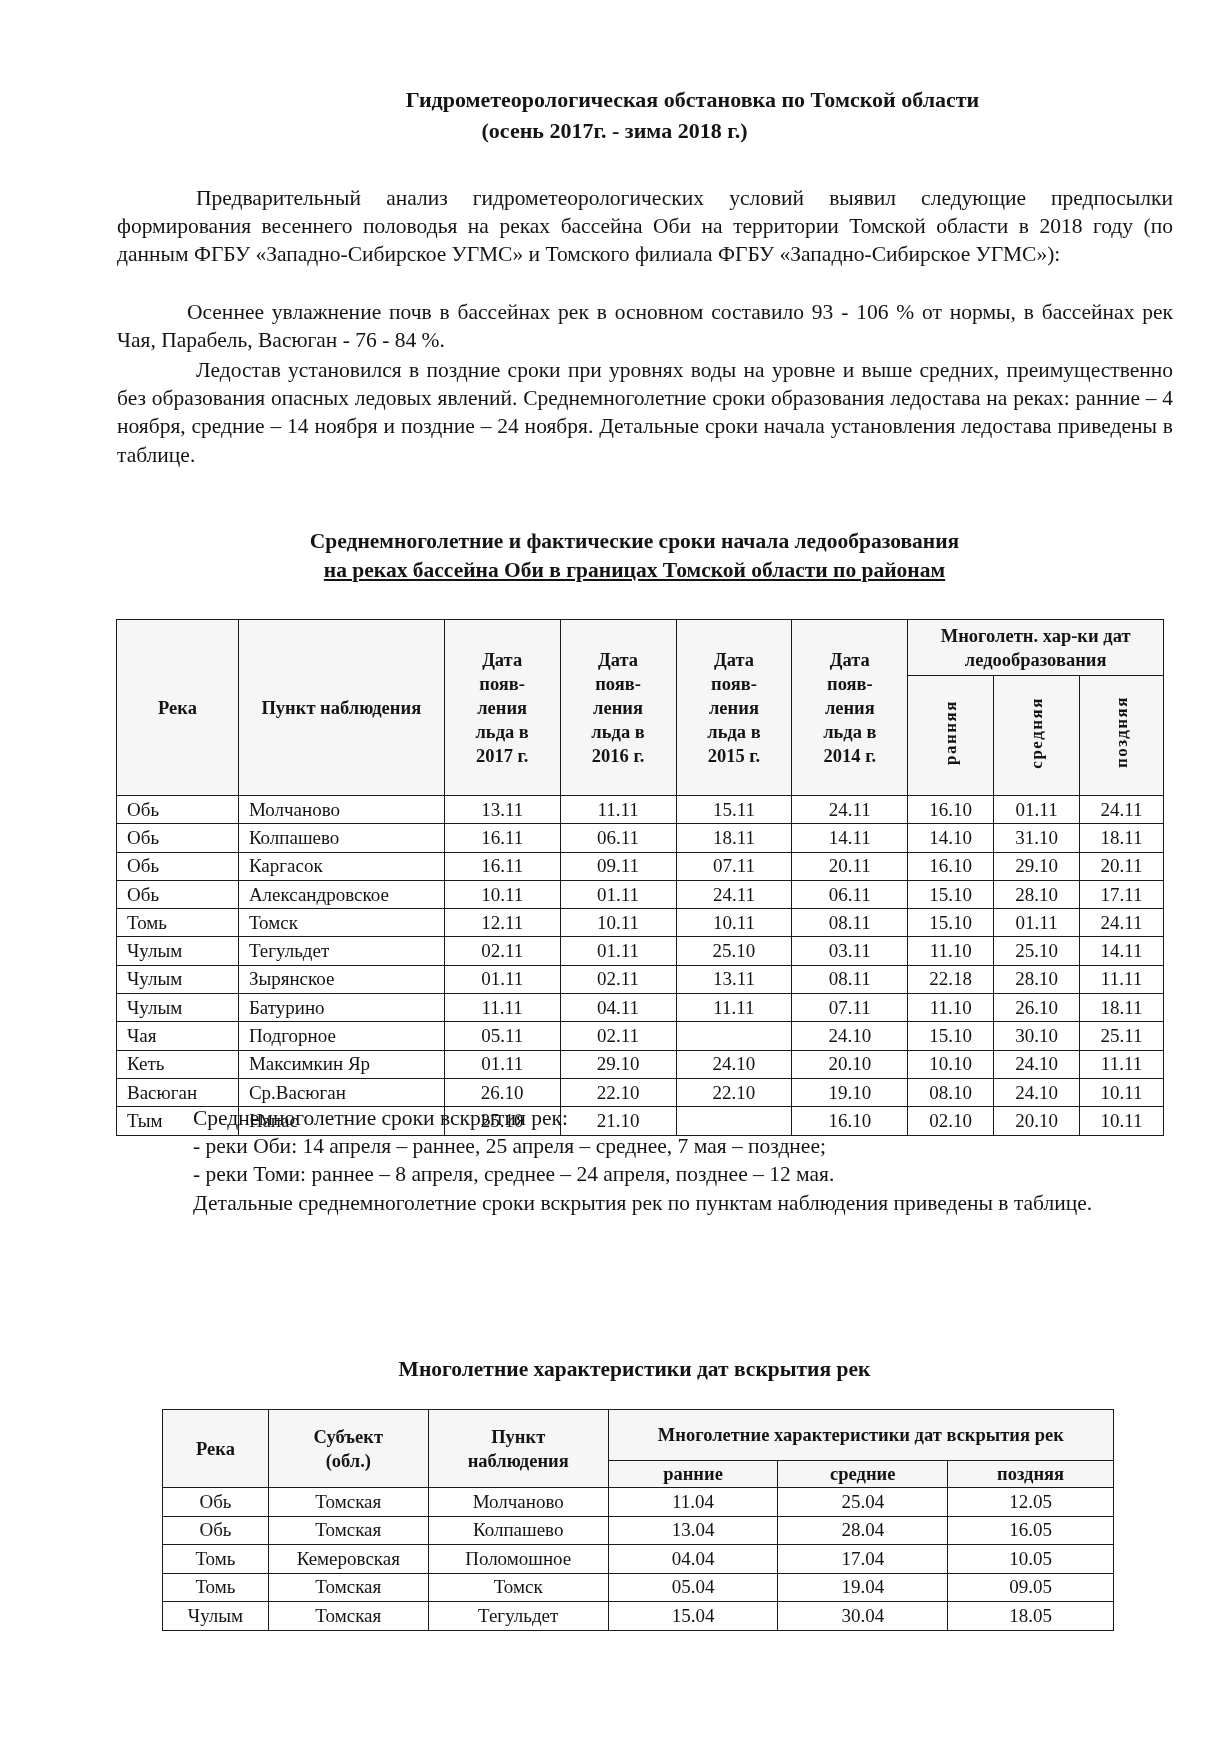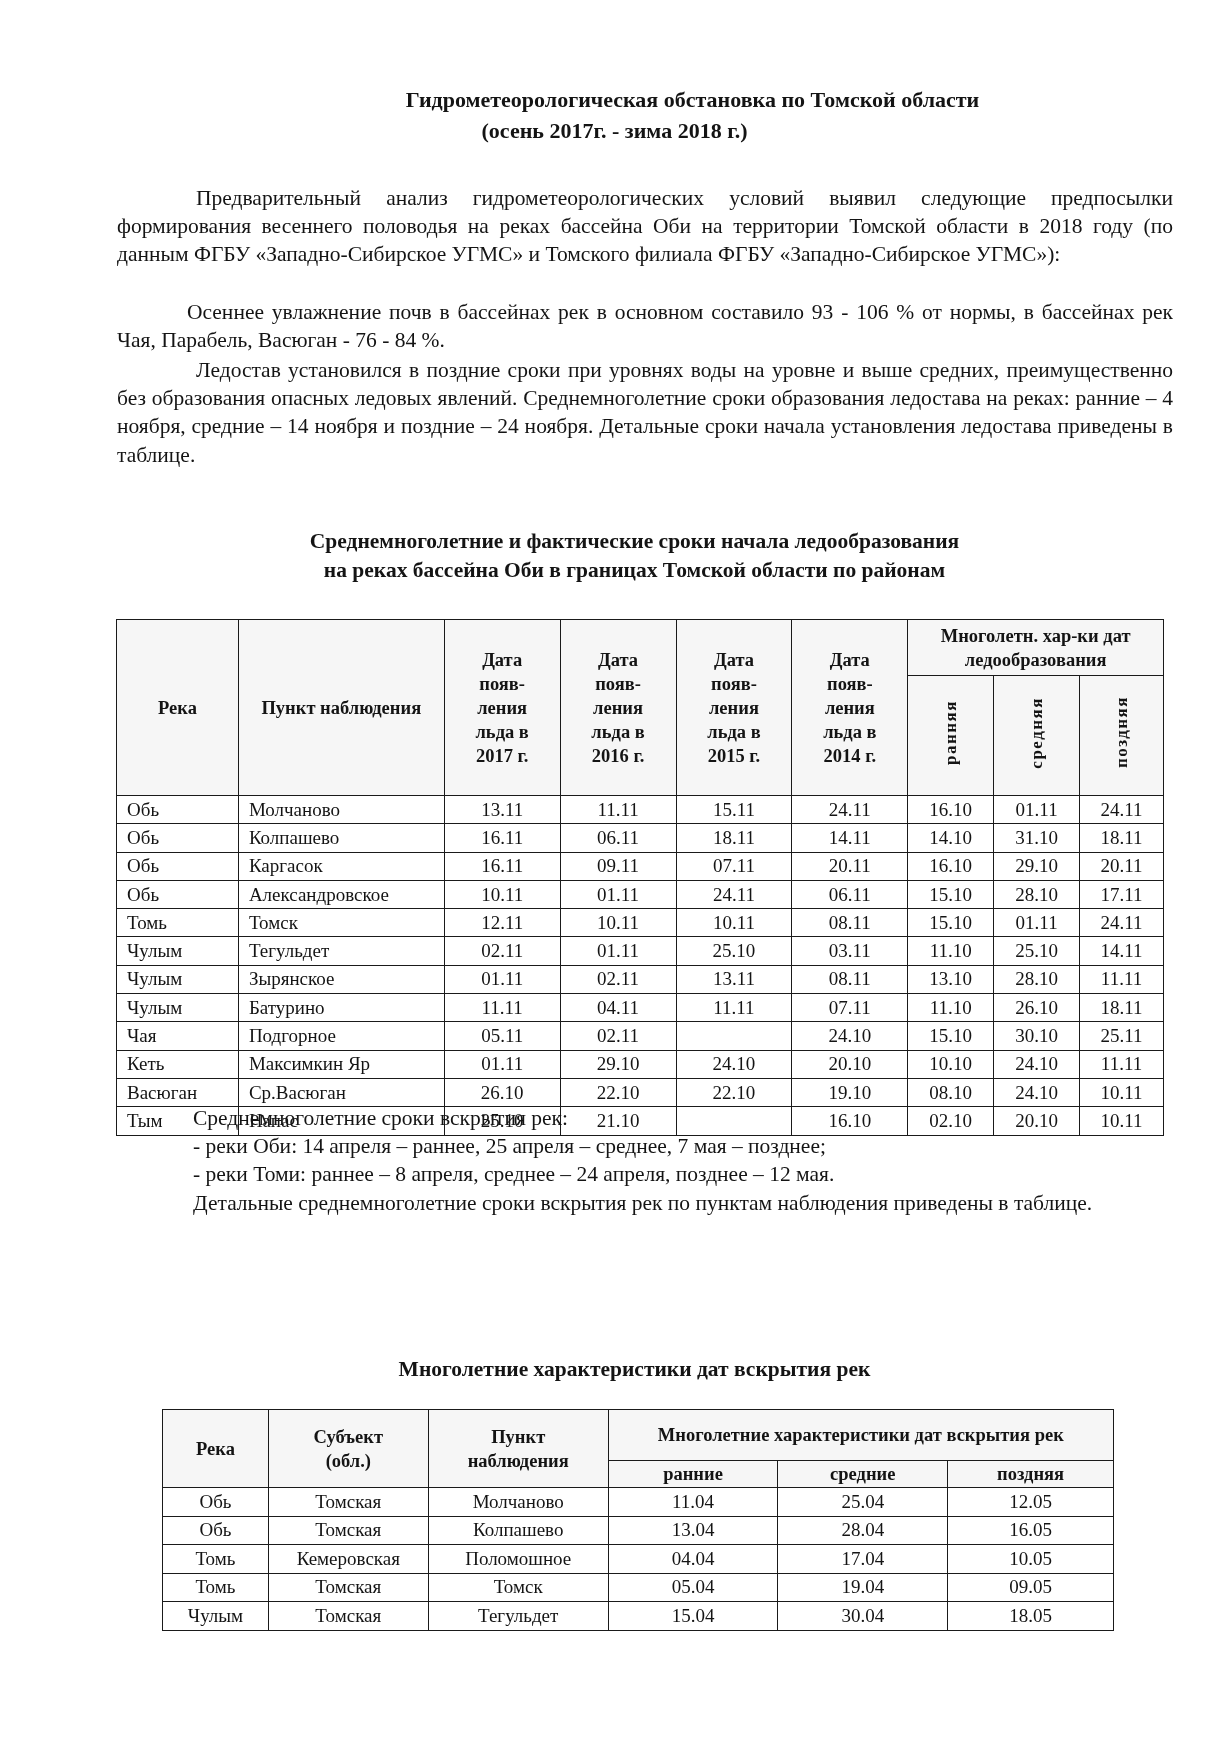--- a/index.html
+++ b/index.html
@@ -56,21 +56,21 @@
   </div>
 
   <div class="para" style="top:184px;"><span class="indent"></span><span>Предварительный анализ гидрометеорологических условий выявил следующие предпосылки формирования весеннего половодья на реках бассейна Оби на территории Томской области в 2018 году (по данным ФГБУ «Западно-Сибирское УГМС» и Томского филиала ФГБУ «Западно-Сибирское УГМС»):</span></div>
 
   <div class="para" style="top:298px;"><span class="indent2"></span><span>Осеннее увлажнение почв в бассейнах рек в основном составило 93 - 106 % от нормы, в бассейнах рек Чая, Парабель, Васюган - 76 - 84 %.</span></div>
 
   <div class="para" style="top:356px;"><span class="indent"></span><span>Ледостав установился в поздние сроки при уровнях воды на уровне и выше средних, преимущественно без образования опасных ледовых явлений. Среднемноголетние сроки образования ледостава на реках: ранние – 4 ноября, средние – 14 ноября и поздние – 24 ноября. Детальные сроки начала установления ледостава приведены в таблице.</span></div>
 
   <div class="h2" style="top:527px;">
     <span class="list-line" style="padding-left:40px;font-family:Liberation Serif, serif;">Среднемноголетние  и фактические  сроки начала ледообразования</span>
-    <span class="list-line" style="padding-left:40px;">на реках бассейна Оби в границах Томской области по районам</span>
+    <span class="list-line" style="padding-left:40px;text-decoration:underline;">на реках бассейна Оби в границах Томской области по районам</span>
   </div>
 
   <table id="tbl1">
     <colgroup>
       <col style="width:122px">
         <col style="width:206px">
         <col style="width:116px">
         <col style="width:116px">
         <col style="width:116px">
         <col style="width:116px">
@@ -161,21 +161,21 @@
           <td>25.10</td>
           <td>14.11</td>
         </tr>
       <tr>
           <td class="left">Чулым</td>
           <td class="left">Зырянское</td>
           <td>01.11</td>
           <td>02.11</td>
           <td>13.11</td>
           <td>08.11</td>
-          <td>13.10</td>
+          <td>22.18</td>
           <td>28.10</td>
           <td>11.11</td>
         </tr>
       <tr>
           <td class="left">Чулым</td>
           <td class="left">Батурино</td>
           <td>11.11</td>
           <td>04.11</td>
           <td>11.11</td>
           <td>07.11</td>

